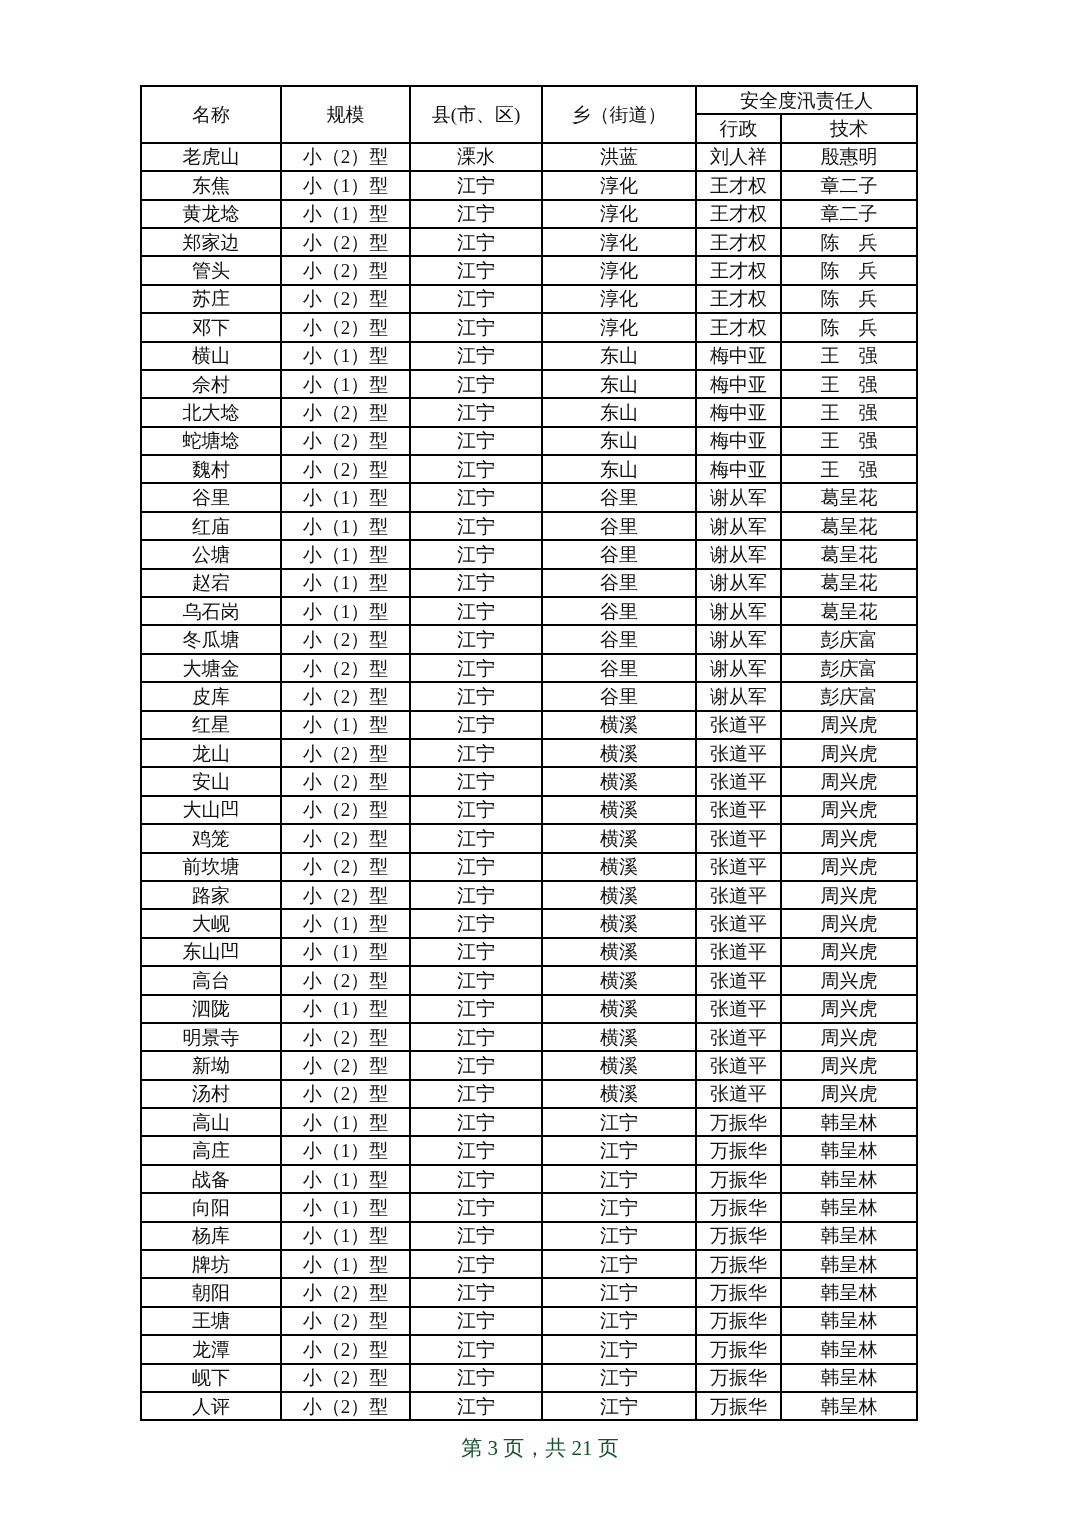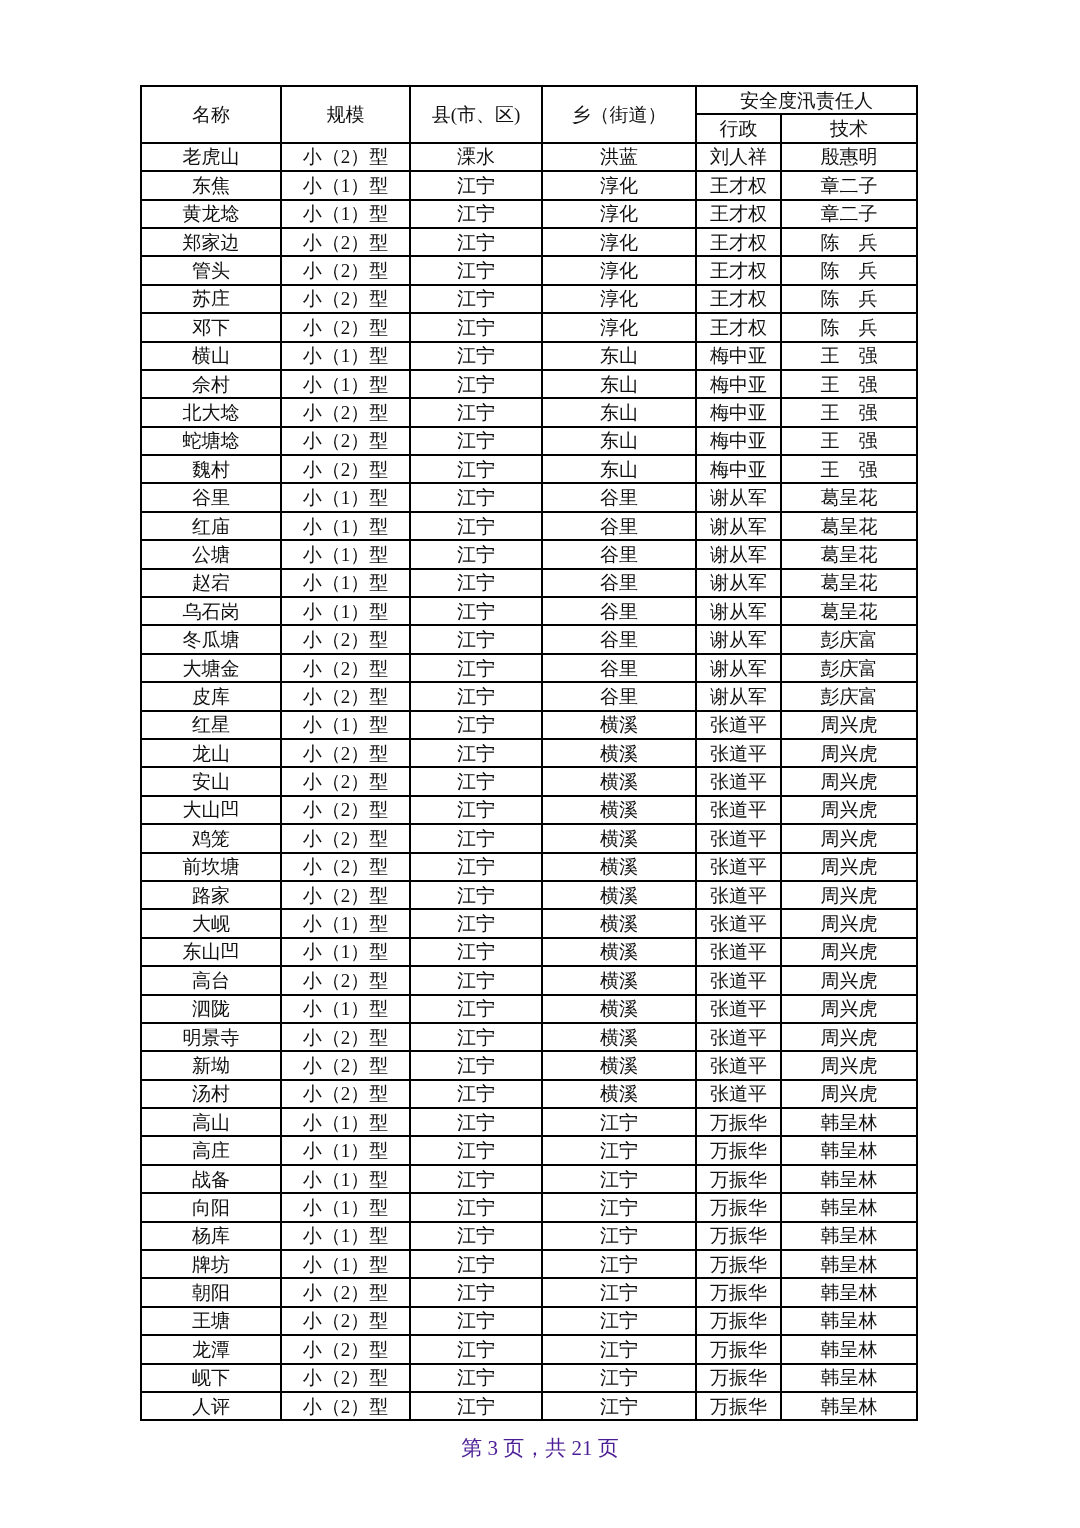--- a/index.html
+++ b/index.html
@@ -41,21 +41,21 @@
   table.res-table thead th {
     font-size: 19px;
   }
   .footer {
     position: absolute;
     left: 0;
     top: 1434px;
     width: 1080px;
     text-align: center;
     font-size: 21px;
-    color: #4c1d95;
+    color: #14532d;
   }
 </style>
 </head>
 <body>
 
 <div class="page">
 
   <table class="res-table">
     <colgroup>
       <col style="width:140px">

